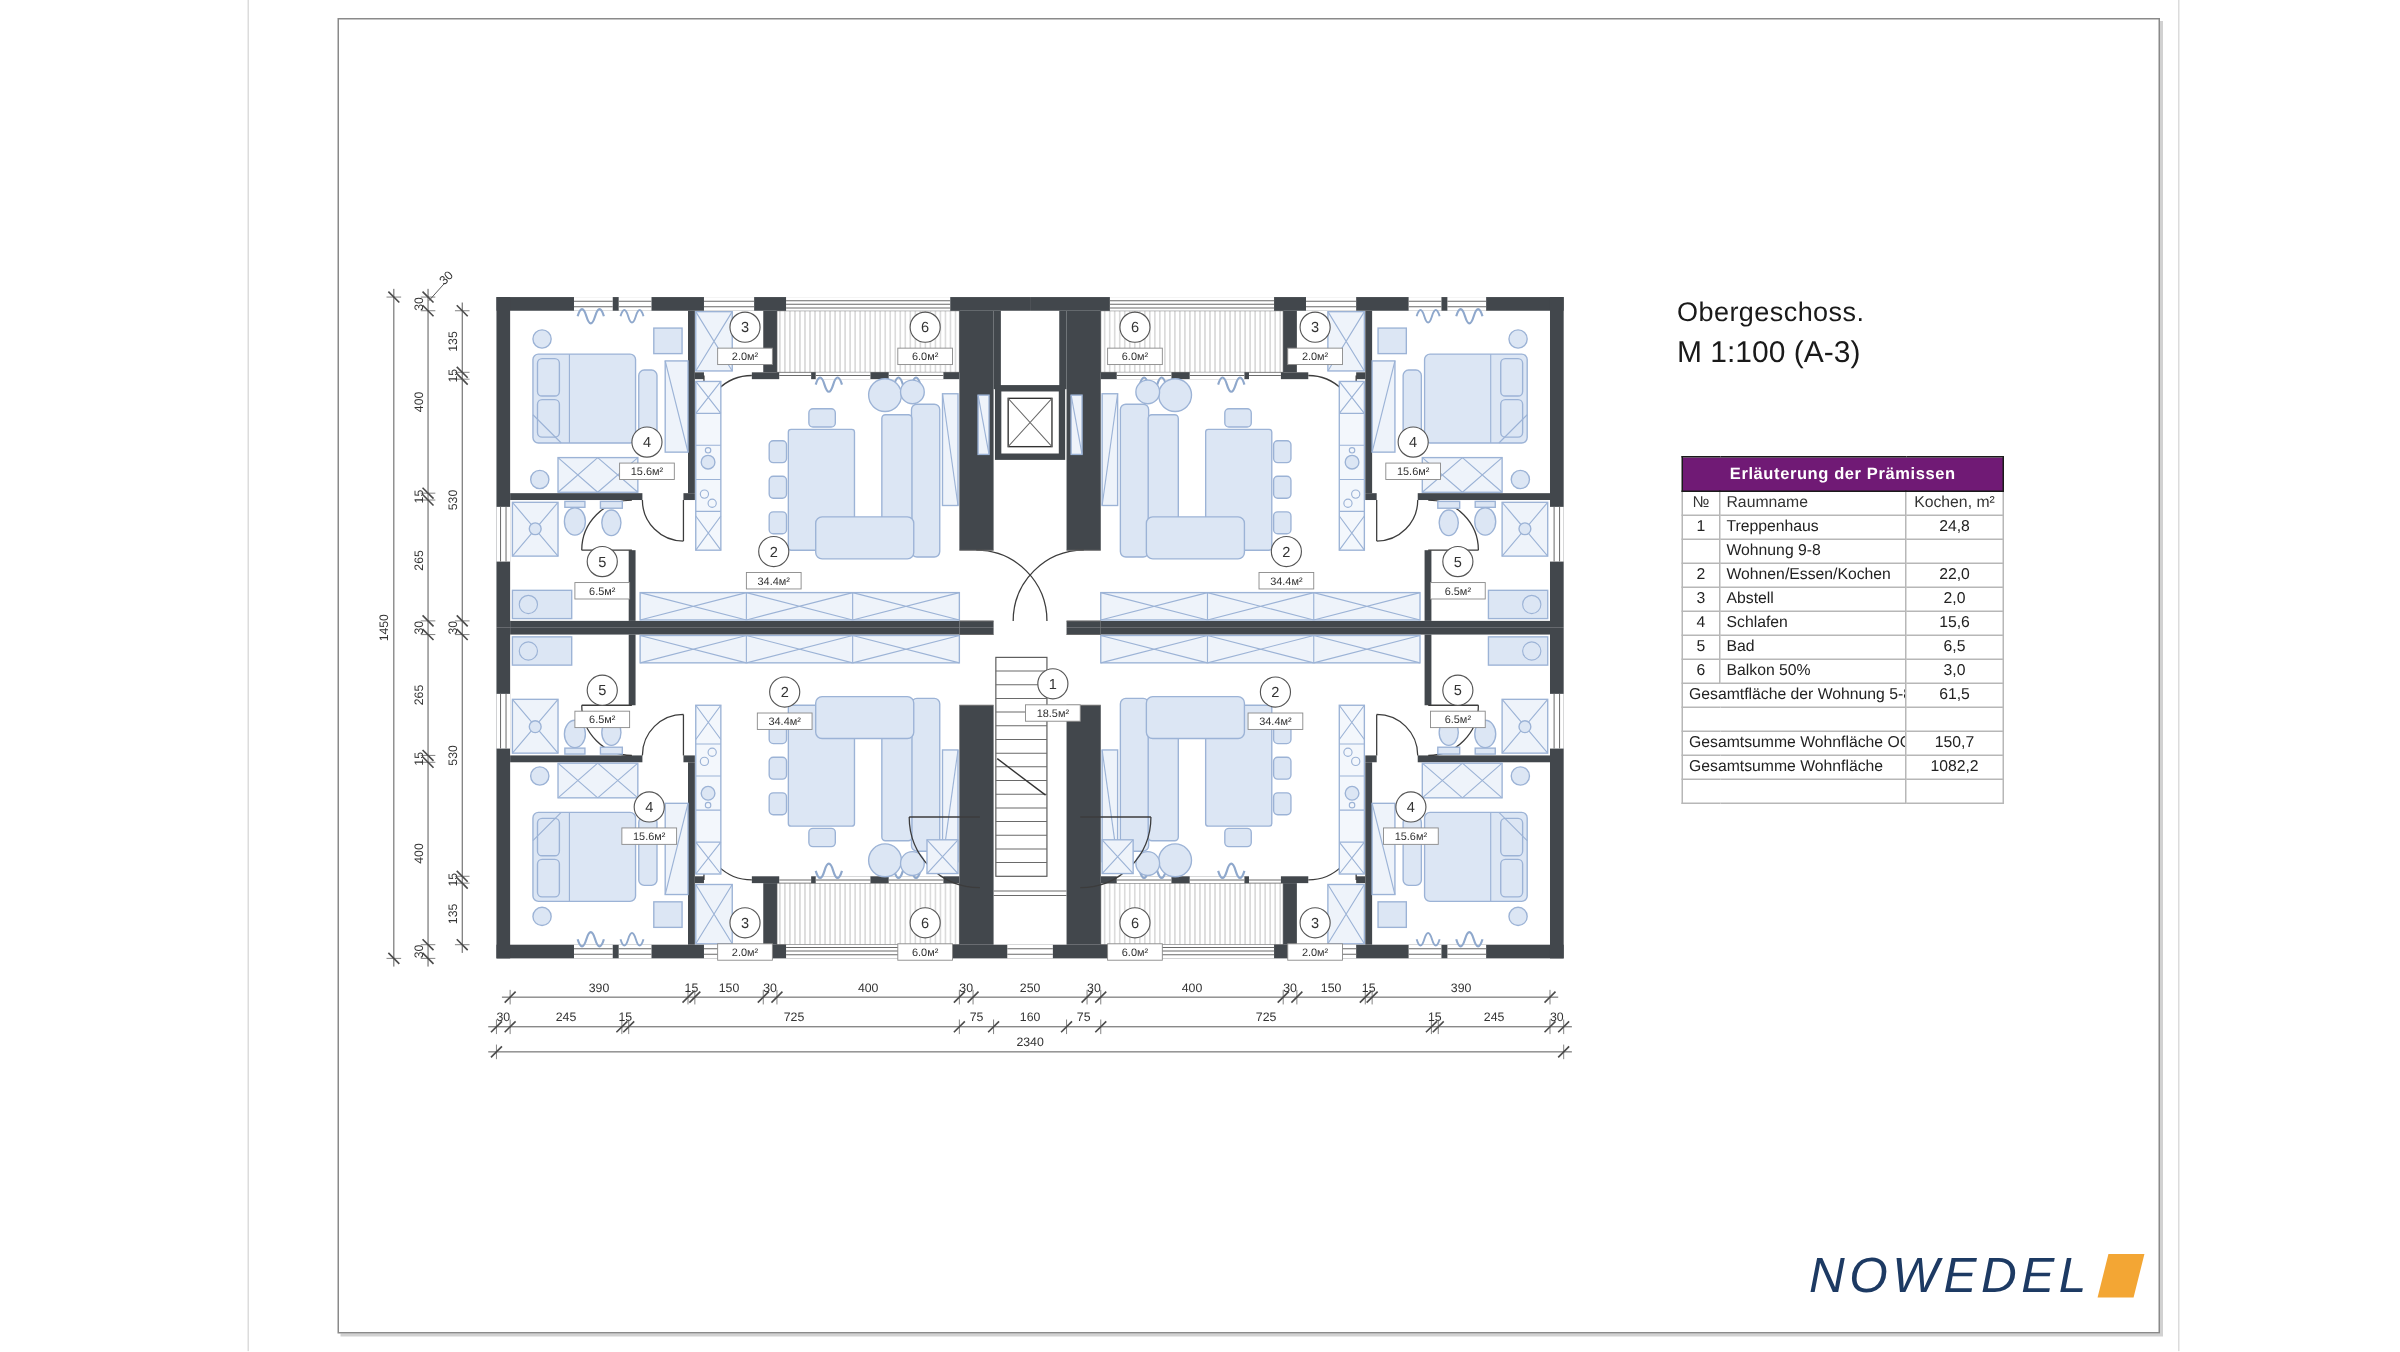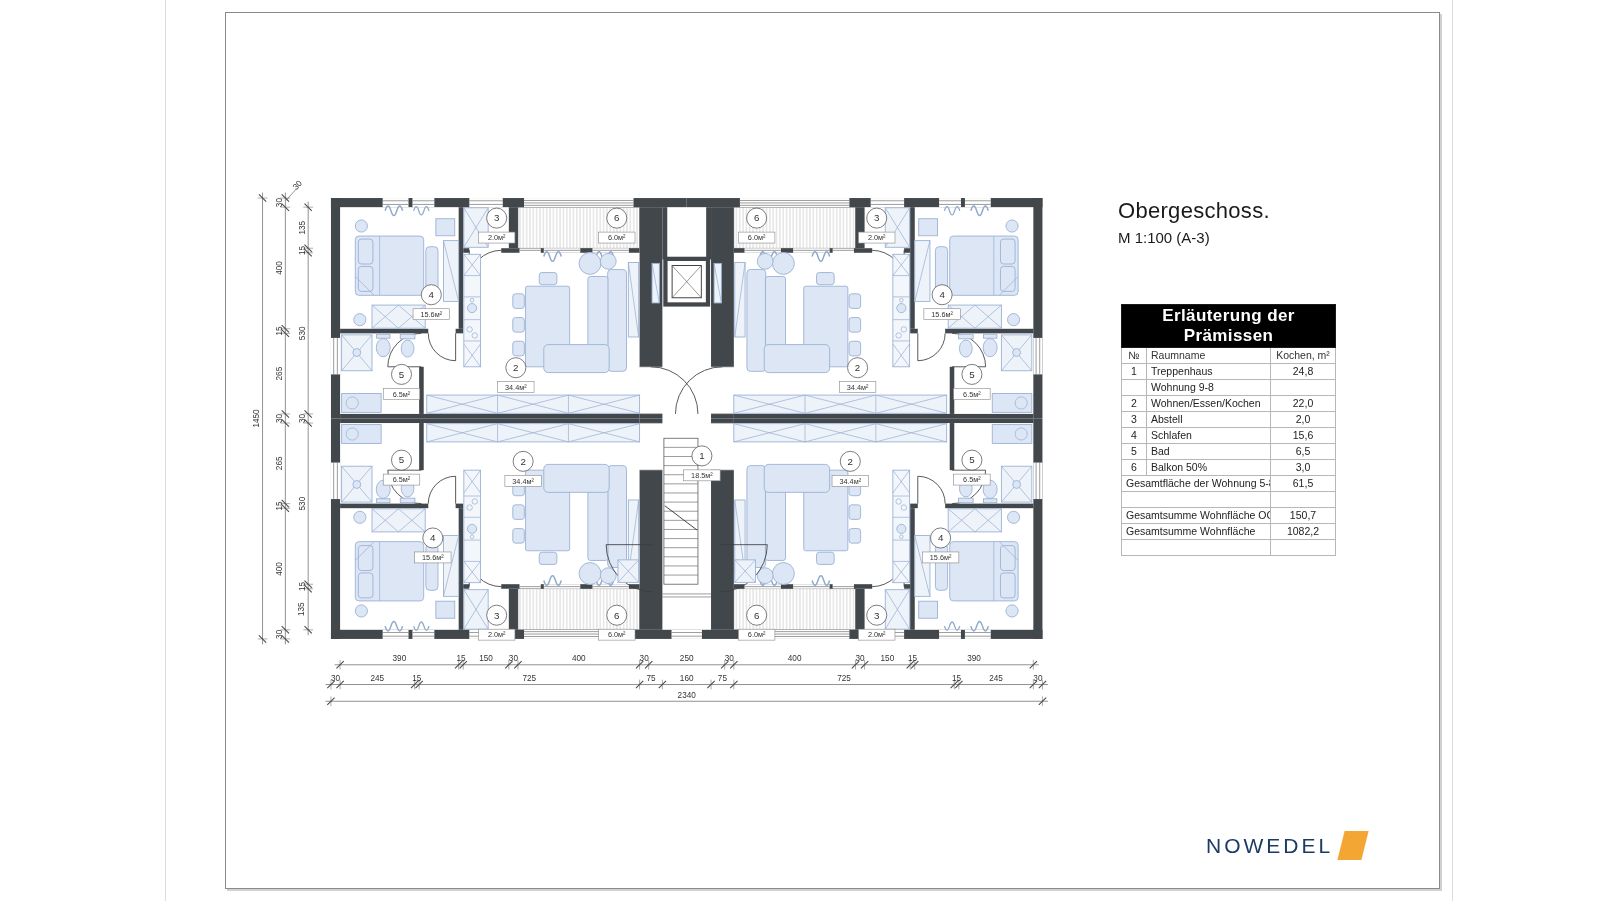--- a/index.html
+++ b/index.html
@@ -13,32 +13,32 @@
   .fl{fill:#eef3fa;stroke:#9cb3d6;stroke-width:3;}
   .h{stroke:#9cb3d6;stroke-width:2.5;fill:none;}
   .door{stroke:#3c3c3c;stroke-width:2.8;fill:none;}
   .thin{stroke:#6a6a6a;stroke-width:2.2;fill:none;}
   .winr{fill:#ffffff;}
   .sq{stroke:#8fa8cc;stroke-width:3;fill:none;}
   #dims-layer line{stroke:#4a4a4a;}
   #dims-layer text{fill:#333;font-size:27px;}
   #labels-layer text{fill:#333;}
   .title-block{position:absolute;left:892px;top:185px;color:#1a1a1a;}
-  .title-block .t1{font-size:22px;letter-spacing:.3px;}
-  .title-block .t2{font-size:15px;margin-top:5px;}
+  .title-block .t1{font-size:18px;letter-spacing:.3px;}
+  .title-block .t2{font-size:20px;margin-top:5px;}
   .tbl-wrap{position:absolute;left:895px;top:291px;width:214px;}
   table.areas{border-collapse:collapse;width:214px;table-layout:fixed;font-size:10.5px;color:#222;}
-  table.areas th.bar{background:#000000;color:#fff;font-size:17px;font-weight:bold;
+  table.areas th.bar{background:#701a75;color:#fff;font-size:11px;font-weight:bold;
        height:20px;text-align:center;letter-spacing:.4px;border:1px solid #1a1a1a;}
   table.areas td{border:1px solid #b7b7b7;height:15px;padding:0 4px;line-height:15px;
        white-space:nowrap;overflow:hidden;}
   table.areas td.c{text-align:center;padding:0 1px;}
   table.areas td.colhead{font-size:10.5px;color:#333;}
   .logo{position:absolute;left:980px;top:818px;display:flex;align-items:center;}
-  .logo .txt{font-size:21px;color:#1d3a63;letter-spacing:3px;font-weight:500;}
+  .logo .txt{font-size:33px;color:#1d3a63;letter-spacing:3px;font-weight:500;font-style:italic;}
   .logo .flag{display:inline-block;width:24px;height:29px;background:#f3a634;
        transform:skewX(-14deg);margin-left:8px;}
 </style>
 </head>
 <body>
 
 <div class="screen">
   <div class="vline" style="left:165px"></div>
   <div class="vline" style="left:1452px"></div>
 

